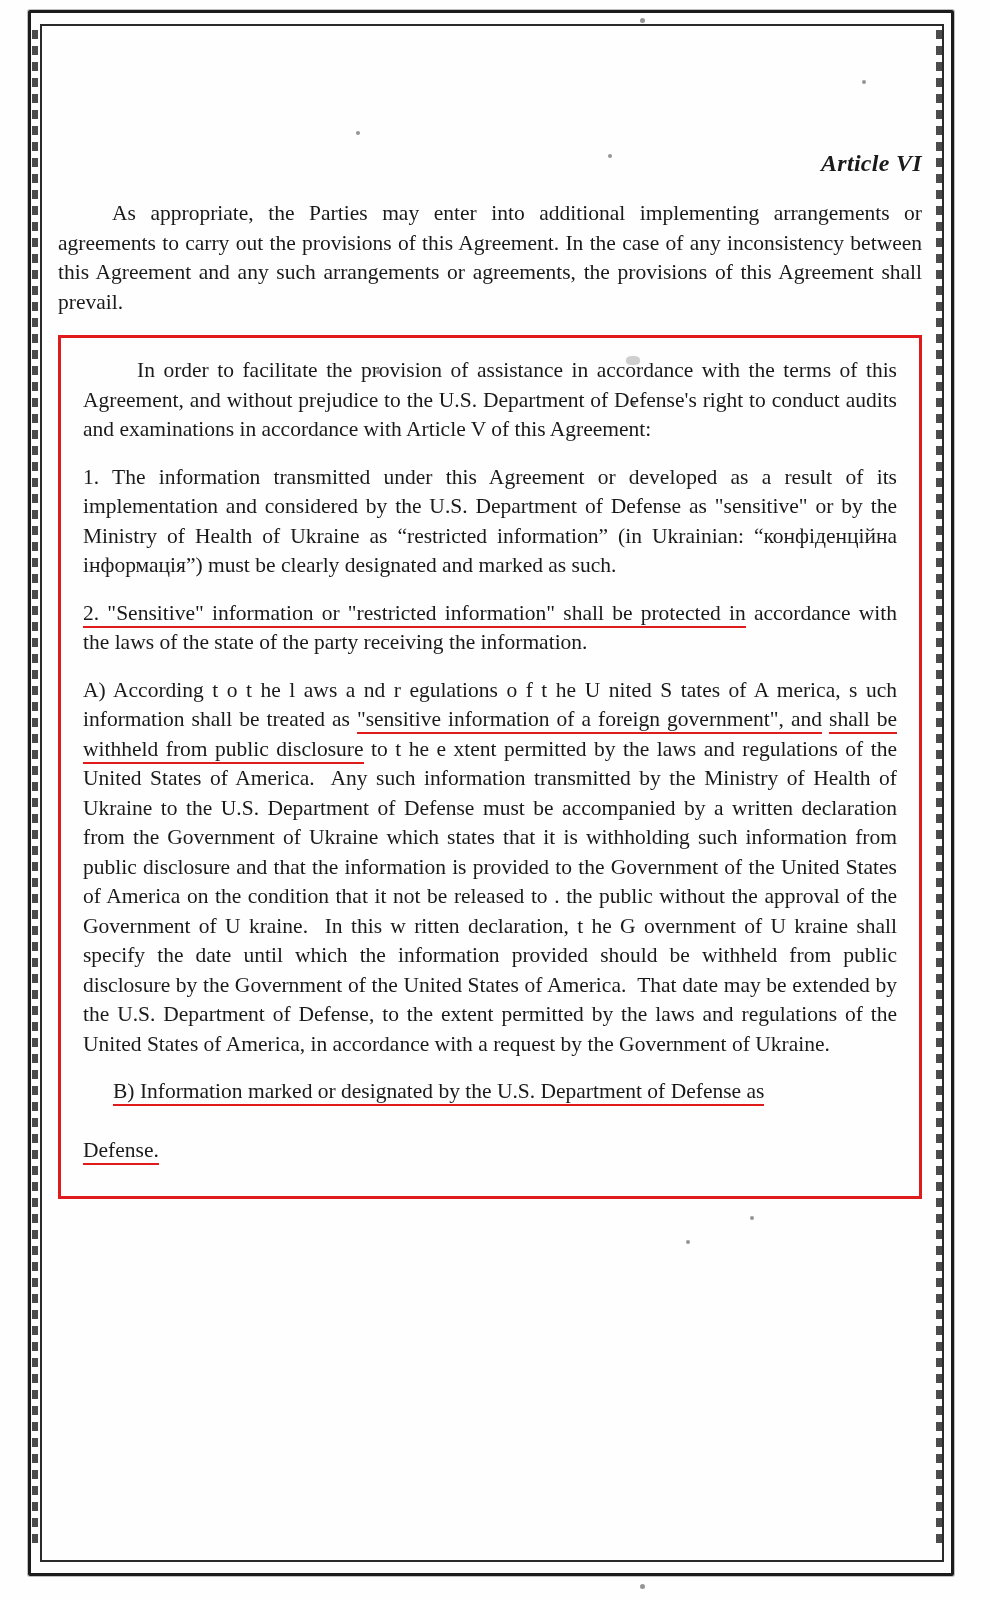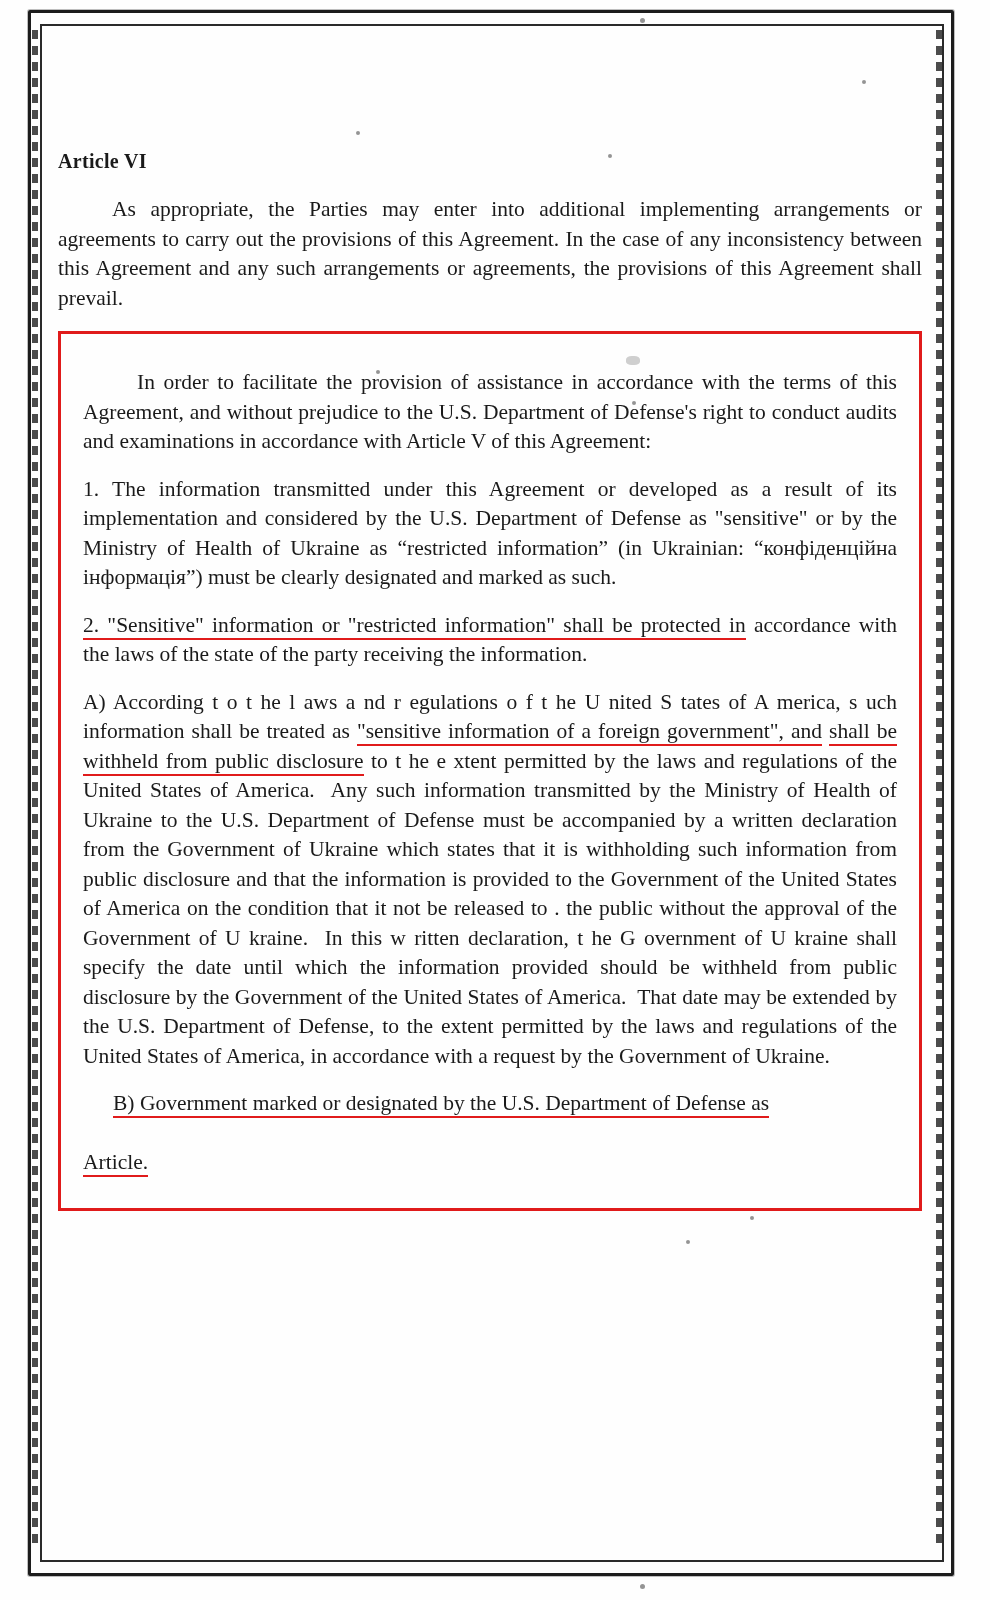--- a/index.html
+++ b/index.html
@@ -69,24 +69,25 @@
   .doc-body {
     position: absolute;
     left: 10px;
     top: 120px;
     width: 864px;
   }
 
   h2.article-heading {
     font-family: "Liberation Serif", serif;
     font-weight: bold;
-    font-size: 20px;
-    text-align: left;
+    font-size: 24px;
+    text-align: right;
     margin: 0 0 22px 0;
     letter-spacing: .3px;
+    font-style: italic;
   }
   h2.article-heading.second {
     margin-top: 26px;
     margin-bottom: 10px;
   }
 
   p.para {
     font-size: 21.5px;
     line-height: 29.5px;
     text-align: justify;
@@ -94,21 +95,21 @@
     text-justify: inter-word;
   }
   p.para.indent { text-indent: 54px; font-family: Liberation Serif, serif; }
   p.para.indent-sm { text-indent: 30px; }
   p.para.tight { margin-bottom: 12px; }
 
   
   .redbox {
     position: relative;
     border: 3px solid #e01b1b;
-    padding: 34px 22px 18px 22px;
+    padding: 18px 22px 18px 22px;
     margin-top: 8px;
   }
 
   
   .u {
     border-bottom: 2.5px solid #e01b1b;
     padding-bottom: 1px;
   }
 
   
@@ -167,21 +168,21 @@
         </p>
 
         <p class="para">
           A) According t o t he l aws a nd r egulations o f t he U nited S tates of A merica, s uch
           information shall be treated as <span class="u">"sensitive information of a foreign government", and</span>
           <span class="u">shall be withheld from public disclosure</span>
           to t he e xtent permitted by the laws and regulations of the United States of America.&nbsp; Any such information transmitted by the Ministry of Health of Ukraine to the U.S. Department of Defense must be accompanied by a written declaration from the Government of Ukraine which states that it is withholding such information from public disclosure and that the information is provided to the Government of the United States of America on the condition that it not be released to . the public without the approval of the Government of U kraine.&nbsp; In this w ritten declaration, t he G overnment of U kraine shall specify the date until which the information provided should be withheld from public disclosure by the Government of the United States of America.&nbsp; That date may be extended by the U.S. Department of Defense, to the extent permitted by the laws and regulations of the United States of America, in accordance with a request by the Government of Ukraine.
         </p>
 
         <p class="para indent-sm tight">
-          <span class="u">B) Government marked or designated by the U.S. Department of Defense as</span><br>
+          <span class="u">B) Information marked or designated by the U.S. Department of Defense as</span><br>
           <br>
-          <span class="u">Article.</span>
+          <span class="u">Defense.</span>
         </p>
 
       </div>
     </div>
   </div>
 </div>
 
 </body></html>

